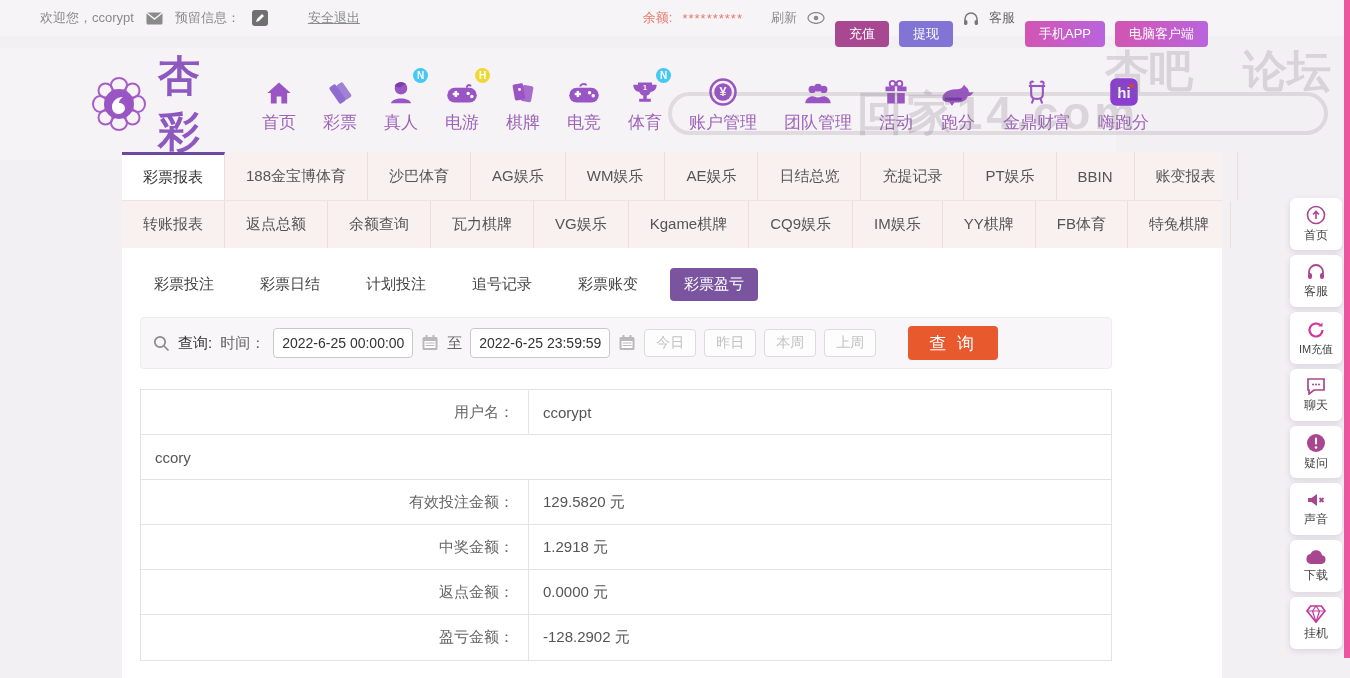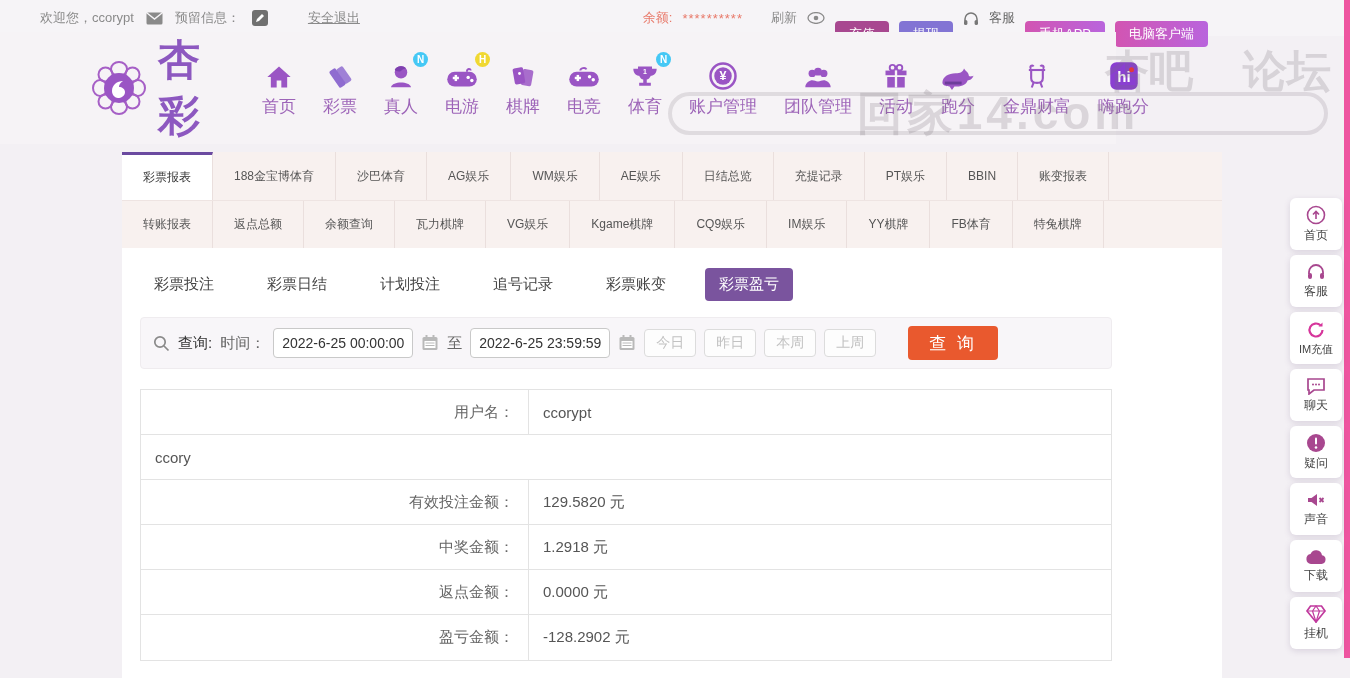--- a/index.html
+++ b/index.html
@@ -14,21 +14,21 @@
   .logout-link { color:#8a8a8a; text-decoration:underline; margin-left:28px; cursor:pointer; }
   .balance-label { color:#e8796a; }
   .balance-value { color:#e8796a; letter-spacing:1px; }
   .tb-btn { border:none; border-radius:4px; color:#fff; font-size:13px; padding:4px 14px; cursor:pointer;margin-top:31px; }
   .btn-recharge { background:#a84890; }
   .btn-withdraw { background:#8274d4; }
   .btn-pink { background:linear-gradient(90deg,#d255b2,#b964dd); }
   .edit-chip { width:16px; height:16px; background:#707070; border-radius:3px; display:inline-flex; align-items:center; justify-content:center; }
 
   
-  .header { position:absolute; left:0; top:32px; width:1116px; height:112px; background:#f6f3f6; display:flex; align-items:center; }
+  .header { position:absolute; left:0; top:48px; width:1116px; height:112px; background:#f6f3f6; display:flex; align-items:center; }
   .logo { display:flex; align-items:center; gap:10px; margin-left:90px; width:148px; flex:none; }
   .logo-text { font-size:42px; font-weight:bold; color:#8d58c0; letter-spacing:2px; font-family:"DejaVu Sans",sans-serif; }
   .nav { display:flex; align-items:flex-end; gap:27px; margin-left:24px; }
   .nav-item { display:flex; flex-direction:column; align-items:center; cursor:pointer; position:relative; }
   .nav-item .nicon { height:32px; display:flex; align-items:flex-end; position:relative; }
   .nav-item .nlabel { font-size:17px; color:#9d64b8; margin-top:4px; white-space:nowrap; }
   .badge { position:absolute; top:-7px; right:-12px; width:15px; height:15px; border-radius:50%;
     font-size:10px; font-weight:bold; color:#fff; display:flex; align-items:center; justify-content:center; }
   .badge-n { background:#45c8f5; }
   .badge-h { background:#f0d832; color:#fff; }
@@ -37,27 +37,27 @@
   .wm { position:absolute; color:rgba(120,110,120,0.22); font-weight:bold; pointer-events:none; z-index:5; }
   .wm1 { left:1105px; top:42px; font-size:44px; }
   .wm2 { left:1243px; top:42px; font-size:44px; }
   .wm-domain { left:668px; top:92px; width:660px; height:43px; font-size:46px;
     border:4px solid rgba(120,110,120,0.18); border-radius:30px; display:flex; align-items:center; justify-content:center; letter-spacing:4px; }
 
   
   .main { position:absolute; left:122px; top:152px; width:1100px; bottom:0; background:#fff; }
   .tabrow { display:flex; background:#f8f1ef; height:48px; }
   .tabrow + .tabrow { border-top:1px solid #eee4e2; }
-  .tab { display:inline-flex; align-items:center; padding:0 21px; font-size:12px; color:#555;
+  .tab { display:inline-flex; align-items:center; padding:0 21px; font-size:15px; color:#555;
     border-right:1px solid #eadfdd; cursor:pointer; white-space:nowrap; }
   .tab.active { background:#fff; border-top:3px solid #6b4aa0; color:#333; }
   .tabfill { flex:1; }
 
   .content { padding:18px; }
-  .subtabs { display:flex; align-items:center; gap:25px; margin-top:2px; }
+  .subtabs { display:flex; align-items:center; gap:18px; margin-top:2px; }
   .subtab { font-size:15px; color:#444; padding:7px 14px; border-radius:4px; cursor:pointer; }
   .subtab.active { background:#7a549e; color:#fff; }
 
   
   .querybar { margin-top:16px; width:972px; height:52px; background:#f8f6f9; border:1px solid #efecef;
     border-radius:4px; display:flex; align-items:center; padding:0 12px; gap:8px; }
   .q-label { font-size:15px; color:#333; }
   .q-sub { font-size:15px; color:#666; }
   .q-input { width:140px; height:30px; border:1px solid #c9c9c9; border-radius:4px; padding:0 8px;
     font-size:14px; color:#333; background:#fff; font-family:"Liberation Sans",sans-serif; }

